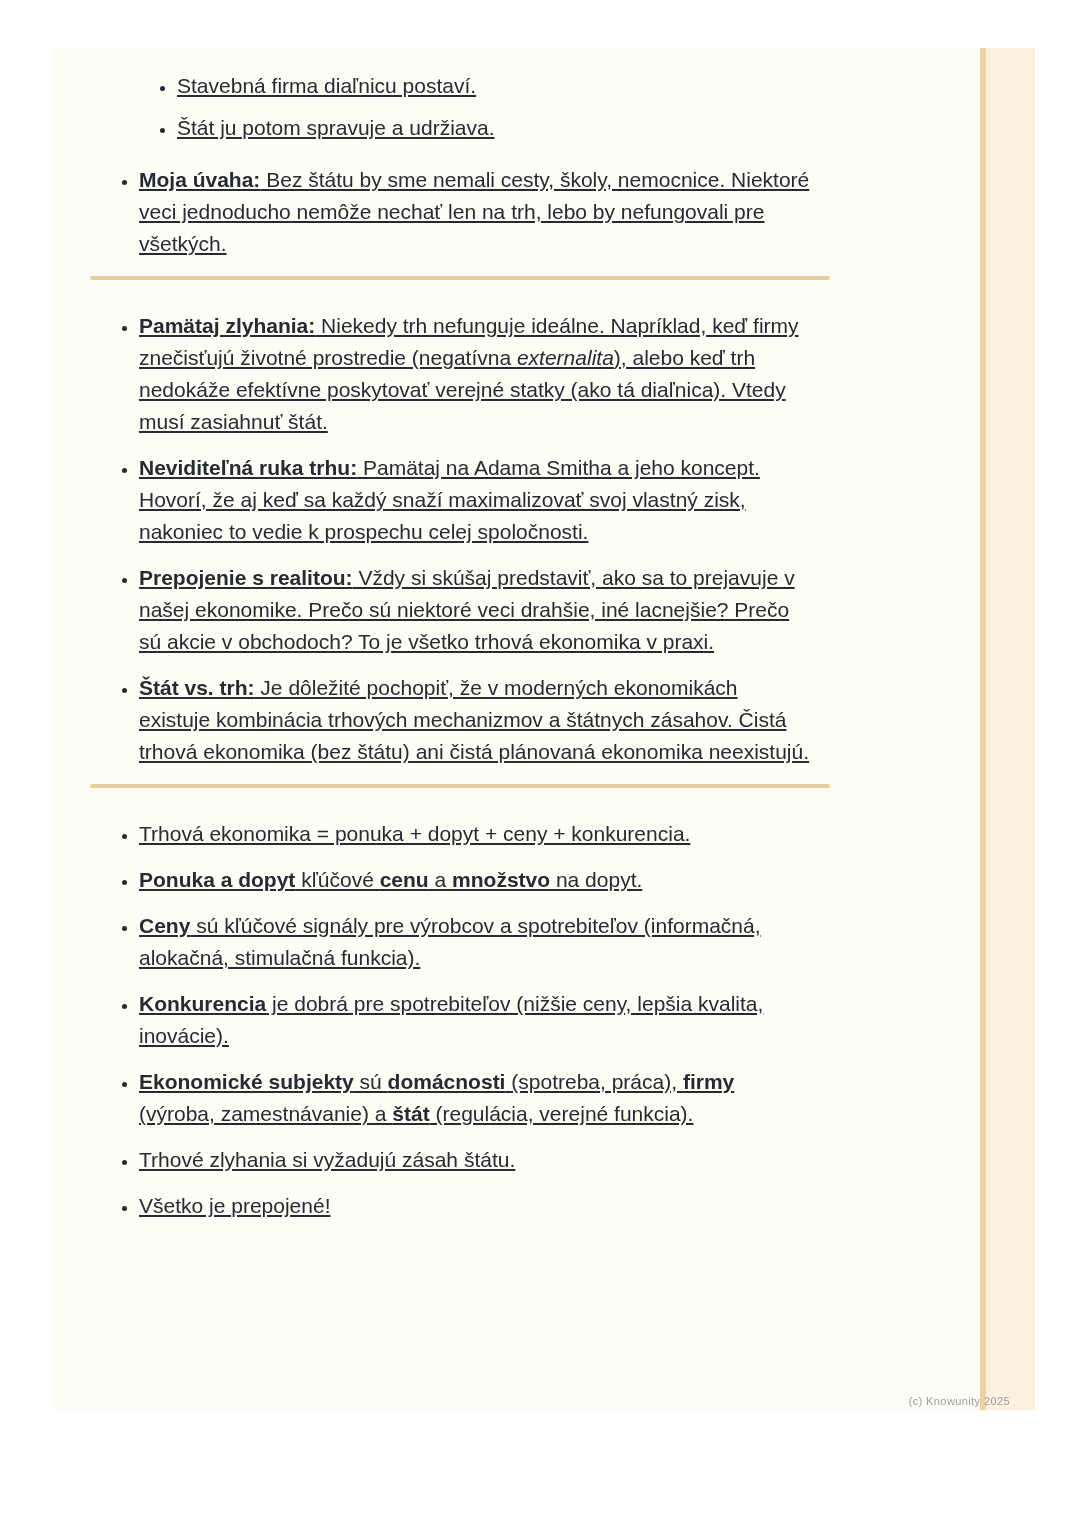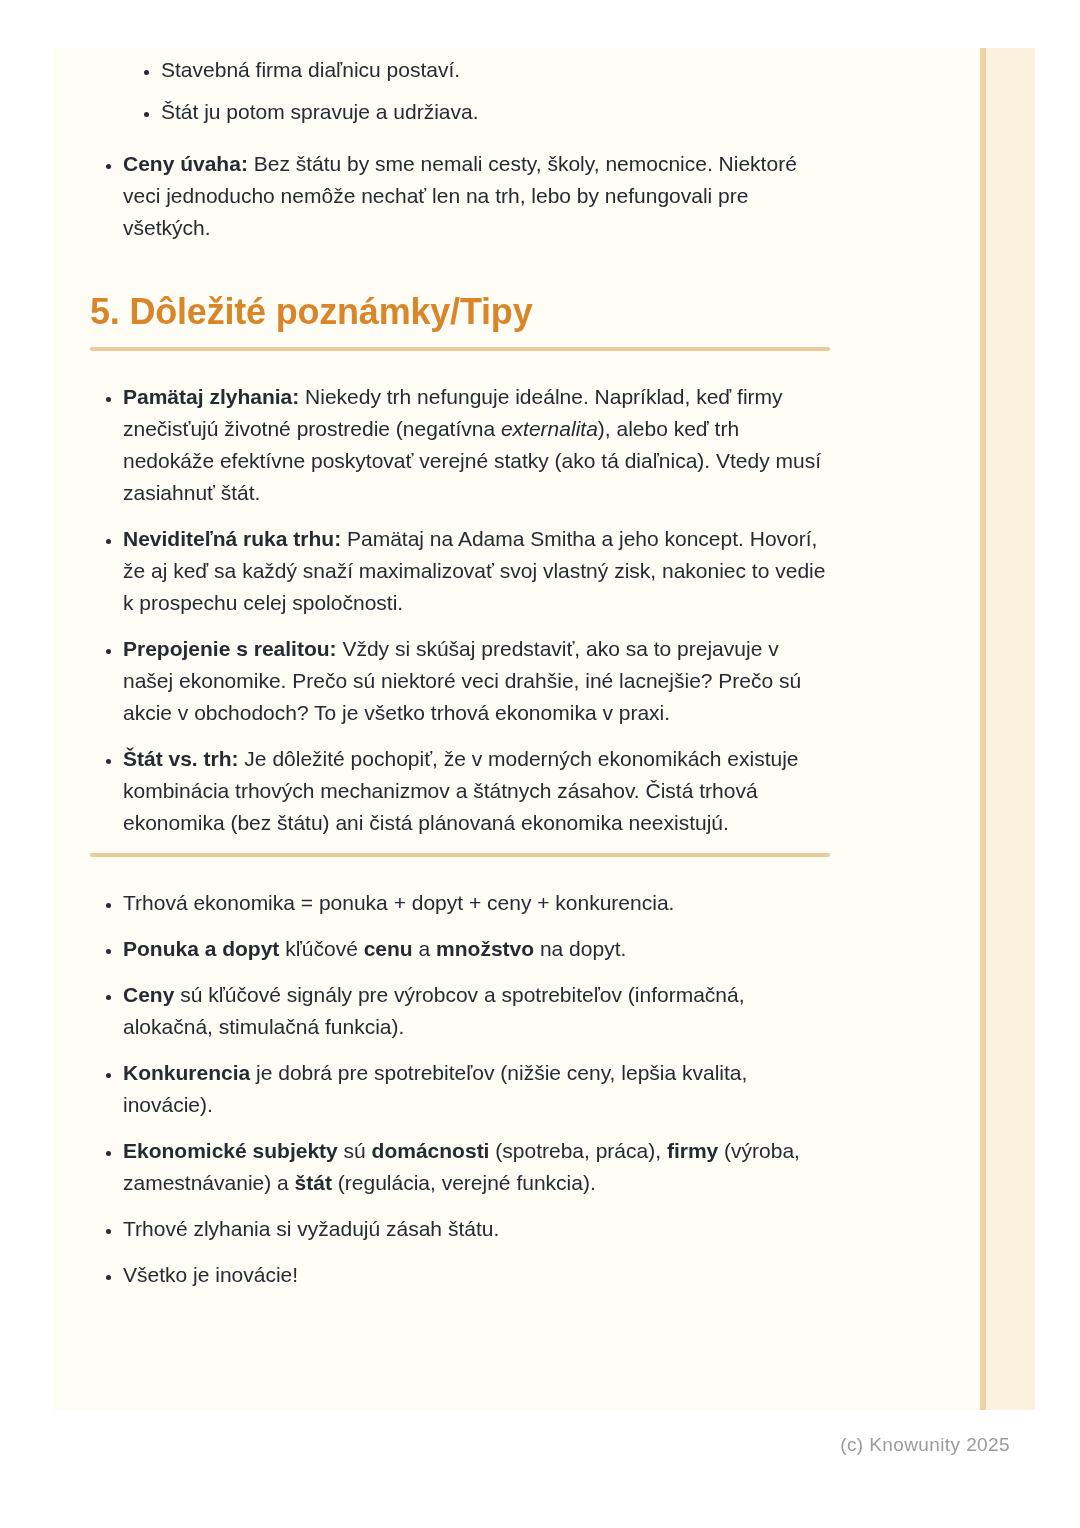--- a/index.html
+++ b/index.html
@@ -24,75 +24,74 @@
   }
   .stripe{
     position:absolute;top:0;right:0;bottom:0;width:55px;
     background:var(--stripe-fill);
     border-left:6px solid var(--stripe-line);
   }
   .content{
     position:absolute;left:38px;top:0;width:740px;padding-top:6px;
     font-size:21px;line-height:32px;
   }
-  ul{list-style:disc;margin:0;padding-left:33px;}
+  ul{list-style:disc;margin:16px;padding-left:33px;text-decoration:underline;}
   ul.nested{padding-left:71px;margin-bottom:20px;}
   li{margin-bottom:14px;}
   ul.nested li{margin-bottom:10px;}
   li::marker{font-size:0.82em;color:var(--text);}
   .b{font-weight:bold;}
   .i{font-style:italic;}
   h2.heading{
     color:var(--accent);
     font-size:36px;line-height:43px;font-weight:bold;
     margin:46px 0 0 0;letter-spacing:-0.2px;
   }
   .rule{
     height:4px;width:100%;background:var(--divider);
     border-radius:2px;margin-top:14px;
   }
   ul.section-list{margin-top:30px;}
   .footer{
-    position:absolute;top:1436px;right:70px;
-    font-size:19px;line-height:18px;color:var(--footer-text);
+    position:absolute;top:1392px;right:70px;
+    font-size:11px;line-height:18px;color:var(--footer-text);
     letter-spacing:0.4px;
   }
 </style>
 </head>
 <body>
 
 <div class="card">
   <div class="stripe"></div>
   <div class="content">
 
     <ul class="nested">
         <li><span>Stavebná firma diaľnicu postaví.</span></li>
         <li><span>Štát ju potom spravuje a udržiava.</span></li>
       </ul>
 
     <ul>
-        <li><span class="b">Ceny úvaha:</span><span> Bez štátu by sme nemali cesty, školy, nemocnice. Niektoré veci jednoducho nemôže nechať len na trh, lebo by nefungovali pre všetkých.</span></li>
+        <li><span class="b">Moja úvaha:</span><span> Bez štátu by sme nemali cesty, školy, nemocnice. Niektoré veci jednoducho nemôže nechať len na trh, lebo by nefungovali pre všetkých.</span></li>
       </ul>
 
-    <h2 class="heading">5. Dôležité poznámky/Tipy</h2>
     <div class="rule"></div>
     <ul class="section-list">
         <li><span class="b">Pamätaj zlyhania:</span><span> Niekedy trh nefunguje ideálne. Napríklad, keď firmy znečisťujú životné prostredie (negatívna </span><span class="i">externalita</span><span>), alebo keď trh nedokáže efektívne poskytovať verejné statky (ako tá diaľnica). Vtedy musí zasiahnuť štát.</span></li>
         <li><span class="b">Neviditeľná ruka trhu:</span><span> Pamätaj na Adama Smitha a jeho koncept. Hovorí, že aj keď sa každý snaží maximalizovať svoj vlastný zisk, nakoniec to vedie k prospechu celej spoločnosti.</span></li>
         <li><span class="b">Prepojenie s realitou:</span><span> Vždy si skúšaj predstaviť, ako sa to prejavuje v našej ekonomike. Prečo sú niektoré veci drahšie, iné lacnejšie? Prečo sú akcie v obchodoch? To je všetko trhová ekonomika v praxi.</span></li>
         <li><span class="b">Štát vs. trh:</span><span> Je dôležité pochopiť, že v moderných ekonomikách existuje kombinácia trhových mechanizmov a štátnych zásahov. Čistá trhová ekonomika (bez štátu) ani čistá plánovaná ekonomika neexistujú.</span></li>
       </ul>
 
     <div class="rule"></div>
     <ul class="section-list">
         <li><span>Trhová ekonomika = ponuka + dopyt + ceny + konkurencia.</span></li>
         <li><span class="b">Ponuka a dopyt</span><span> kľúčové </span><span class="b">cenu</span><span> a </span><span class="b">množstvo</span><span> na dopyt.</span></li>
         <li><span class="b">Ceny</span><span> sú kľúčové signály pre výrobcov a spotrebiteľov (informačná, alokačná, stimulačná funkcia).</span></li>
         <li><span class="b">Konkurencia</span><span> je dobrá pre spotrebiteľov (nižšie ceny, lepšia kvalita, inovácie).</span></li>
         <li><span class="b">Ekonomické subjekty</span><span> sú </span><span class="b">domácnosti</span><span> (spotreba, práca), </span><span class="b">firmy</span><span> (výroba, zamestnávanie) a </span><span class="b">štát</span><span> (regulácia, verejné funkcia).</span></li>
         <li><span>Trhové zlyhania si vyžadujú zásah štátu.</span></li>
-        <li><span>Všetko je inovácie!</span></li>
+        <li><span>Všetko je prepojené!</span></li>
       </ul>
 
   </div>
 </div>
 
 <div class="footer">(c) Knowunity 2025</div>
 
 </body></html>

